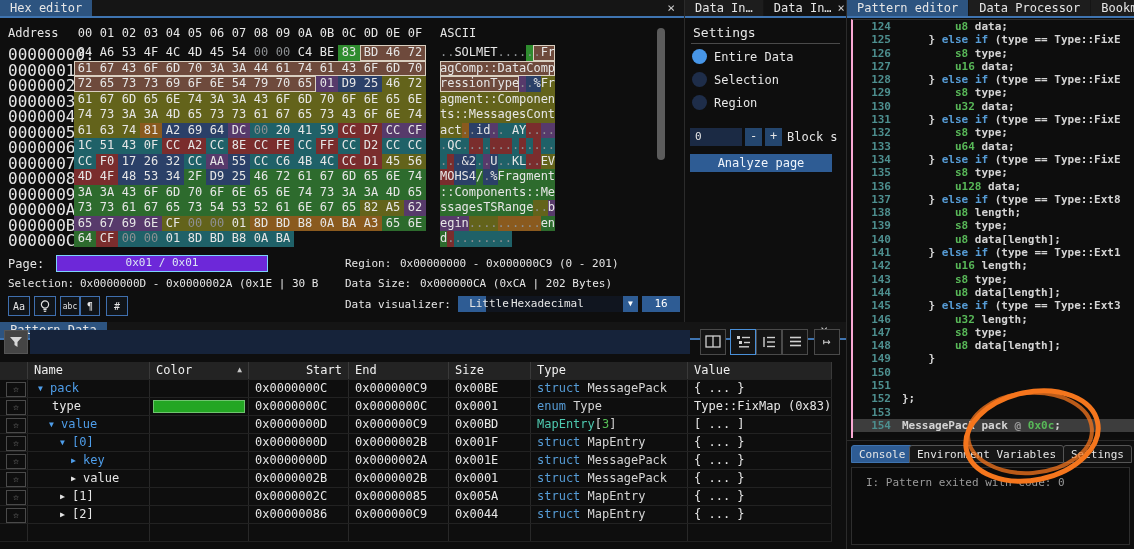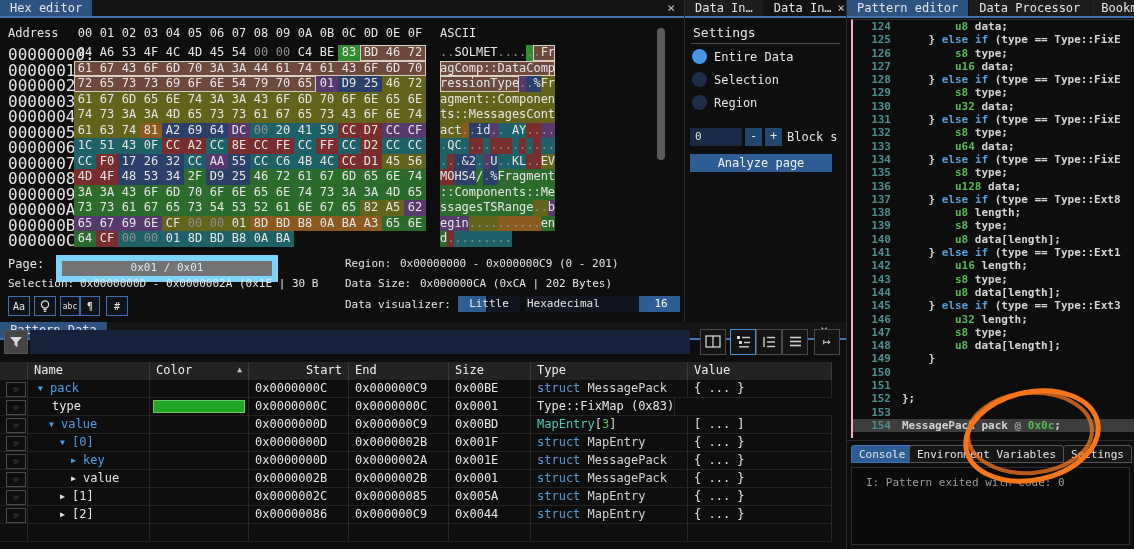--- a/index.html
+++ b/index.html
@@ -22,21 +22,21 @@
   .byte.gap{margin-left:0;}
   .asciiwrap{position:absolute;left:440px;display:flex;}
   .ach{width:7.2px;height:15.5px;line-height:15.5px;text-align:center;font-size:12px;flex:none;overflow:hidden;}
   .hexrow{position:relative;height:15.5px;}
   .c-sl{background:#6e4a3c;} .c-ol{background:#63631b;} .c-gr{background:#2d6b2d;}
   .c-gb{background:#2f8c2f;} .c-pu{background:#573a6b;} .c-nv{background:#2b4068;}
   .c-rd{background:#7a2d2d;} .c-tl{background:#1f6168;} .c-or{background:#8a5a1e;}
   .scrollthumb{position:absolute;left:657px;top:28px;width:8px;height:132px;background:#5c5c5c;border-radius:4px;}
   
   .flabel{position:absolute;font-size:11px;color:#e6e6e6;white-space:nowrap;}
-  .pagebox{position:absolute;background:#737373;border:6px solid #7dd3fc;text-align:center;
+  .pagebox{position:absolute;background:#6d28d9;border:1px solid #7dd3fc;text-align:center;
            font-size:11px;line-height:14px;color:#dce8f5;}
   .miniBtn{position:absolute;height:20px;border:1px solid #3f6fae;background:#101418;color:#e6e6e6;
            font-size:10px;text-align:center;line-height:19px;box-sizing:border-box;}
   .vizbox{position:absolute;height:16px;background:#10151f;font-size:11px;line-height:16px;box-sizing:border-box;}
   
   .radio{position:absolute;width:15px;height:15px;border-radius:50%;background:#1e2d49;}
   .radio.sel{background:#4796e8;}
   .ilabel{position:absolute;font-size:12px;white-space:nowrap;}
   .inputbox{position:absolute;background:#1b2a44;color:#e6e6e6;font-size:11px;line-height:17px;
             padding-left:5px;box-sizing:border-box;}
@@ -625,21 +625,21 @@
         <line x1="5.8" y1="12.3" x2="8.2" y2="12.3" stroke="#e0e0e0" stroke-width="1.2"></line>
       </svg>
     </div>
     <div class="miniBtn" style="left:60px;top:296px;width:20px;font-size:8px;">abc</div>
     <div class="miniBtn" style="left:80px;top:296px;width:20px;">¶</div>
     <div class="miniBtn" style="left:106px;top:296px;width:22px;">#</div>
 
     <span class="flabel" style="left:345px;top:298px;">Data visualizer:</span>
     <div class="vizbox" style="left:458px;top:296px;width:62px;text-align:center;color:#e6e6e6;
          background:linear-gradient(to right,#2e5c94 0 28px,#10151f 28px);">Little</div>
-    <div class="vizbox" style="left:526px;top:296px;width:128px;padding-left:1px;color:#e6e6e6;">
+    <div class="vizbox" style="left:510px;top:296px;width:128px;padding-left:1px;color:#e6e6e6;">
       <span>Hexadecimal</span>
       <span style="position:absolute;right:0;top:0;width:15px;height:16px;background:#2e5c94;text-align:center;font-size:8px;line-height:16px;color:#fff;">▼</span>
     </div>
     <div class="vizbox" style="left:642px;top:296px;width:38px;background:#2e5c94;text-align:center;color:#fff;">16</div>
   </div>
 
   <div class="pane" style="left:684px;top:0;width:162px;height:322px;border-left:1px solid #2b2b2b;box-sizing:border-box;">
     <div class="tabbar">
       <div class="tab">Data In…</div>
       <div class="tab dark2" style="display:flex;gap:6px;">
@@ -785,20 +785,21 @@
         </div>
         <div class="trow">
           <div class="tcell" style="width: 28px;"><span class="star">☆</span></div>
           <div class="tcell" style="width: 122px; padding-left: 24px;"><span class="nwhite">type</span></div>
           <div class="tcell" style="width: 99px; padding: 0px;">
             <div class="swatch"></div>
           </div>
           <div class="tcell" style="width: 100px;">0x0000000C</div>
           <div class="tcell" style="width: 100px;">0x0000000C</div>
           <div class="tcell" style="width: 82px;">0x0001</div>
+          <div class="tcell" style="width: 157px;"><span class="tk-kw">enum </span><span class="tk-w">Type</span></div>
           <div class="tcell" style="width: 144px;">Type::FixMap (0x83)</div>
         </div>
         <div class="trow">
           <div class="tcell" style="width: 28px;"><span class="star">☆</span></div>
           <div class="tcell" style="width: 122px; padding-left: 21px;"><span class="arrowg nblue">▼</span><span class="nblue">value</span></div>
           <div class="tcell" style="width: 99px; padding: 0px;"></div>
           <div class="tcell" style="width: 100px;">0x0000000D</div>
           <div class="tcell" style="width: 100px;">0x000000C9</div>
           <div class="tcell" style="width: 82px;">0x00BD</div>
           <div class="tcell" style="width: 157px;"><span class="tk-tn">MapEntry</span><span class="tk-w">[</span><span class="tk-num">3</span><span class="tk-w">]</span></div>

